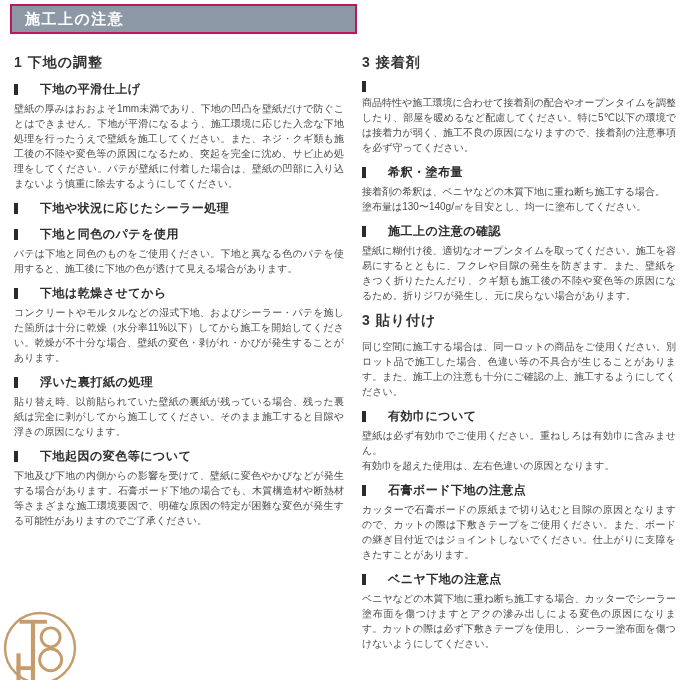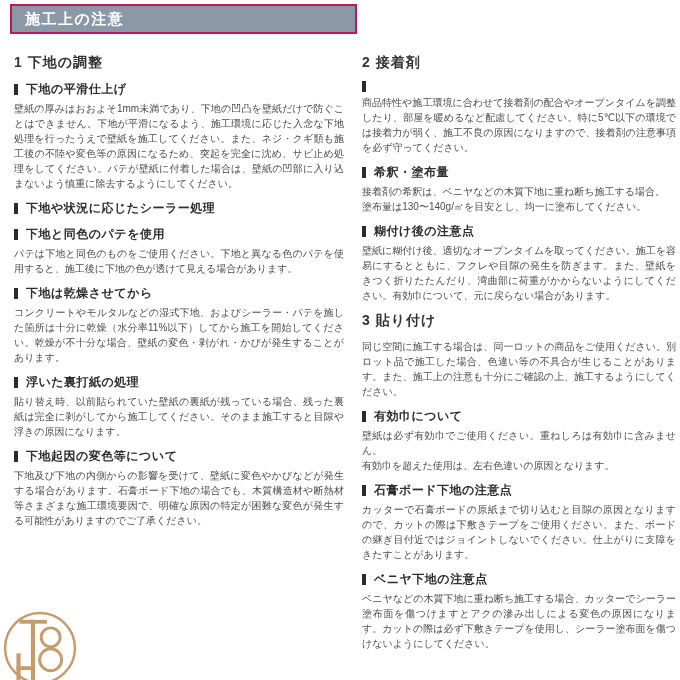--- a/index.html
+++ b/index.html
@@ -41,21 +41,21 @@
   .col-1{width:314px;}
   .section-heading{
     font-size:14px;font-weight:bold;color:var(--heading-text);
     letter-spacing:1px;
     margin:0 0 9px 0;
   }
   .section-heading + .item{margin-top:0;}
   .item + .section-heading{margin-top:0;}
   .item{margin:0 0 9px 0;}
   .item-title{
-    display:flex;align-items:center;gap:8px;
+    display:flex;align-items:center;gap:22px;
     font-size:12px;font-weight:bold;color:#2e2e2e;
     letter-spacing:0.5px;
     margin:0 0 3px 0;
   }
   .marker{
     display:inline-block;flex:none;
     width:4px;height:11px;
     background:var(--marker);
   }
   .item-body{
@@ -117,41 +117,41 @@
       </div>
       <div class="item">
         <div class="item-title">
           <span class="marker"></span>
           <span>下地起因の変色等について</span>
         </div>
         <p class="item-body">下地及び下地の内側からの影響を受けて、壁紙に変色やかびなどが発生する場合があります。石膏ボード下地の場合でも、木質構造材や断熱材等さまざまな施工環境要因で、明確な原因の特定が困難な変色が発生する可能性がありますのでご了承ください。</p>
       </div>
     </div>
     <div class="column col-1">
-      <h2 class="section-heading">2 接着剤</h2>
+      <h2 class="section-heading">3 接着剤</h2>
       <div class="item">
         <div class="item-title">
           <span class="marker"></span>
         </div>
         <p class="item-body">商品特性や施工環境に合わせて接着剤の配合やオープンタイムを調整したり、部屋を暖めるなど配慮してください。特に5℃以下の環境では接着力が弱く、施工不良の原因になりますので、接着剤の注意事項を必ず守ってください。</p>
       </div>
       <div class="item">
         <div class="item-title">
           <span class="marker"></span>
           <span>希釈・塗布量</span>
         </div>
         <p class="item-body">接着剤の希釈は、ベニヤなどの木質下地に重ね断ち施工する場合。
 塗布量は130〜140g/㎡を目安とし、均一に塗布してください。</p>
       </div>
       <div class="item">
         <div class="item-title">
           <span class="marker"></span>
-          <span>糊付け後の注意点</span>
+          <span>施工上の注意の確認</span>
         </div>
-        <p class="item-body">壁紙に糊付け後、適切なオープンタイムを取ってください。施工を容易にするとともに、フクレや目隙の発生を防ぎます。また、壁紙をきつく折りたたんだり、湾曲部に荷重がかからないようにしてください。有効巾について、元に戻らない場合があります。</p>
+        <p class="item-body">壁紙に糊付け後、適切なオープンタイムを取ってください。施工を容易にするとともに、フクレや目隙の発生を防ぎます。また、壁紙をきつく折りたたんだり、クギ類も施工後の不陸や変色等の原因になるため。折りジワが発生し、元に戻らない場合があります。</p>
       </div>
       <h2 class="section-heading">3 貼り付け</h2>
       <div class="item">
         <p class="item-body">同じ空間に施工する場合は、同一ロットの商品をご使用ください。別ロット品で施工した場合、色違い等の不具合が生じることがあります。また、施工上の注意も十分にご確認の上、施工するようにしてください。</p>
       </div>
       <div class="item">
         <div class="item-title">
           <span class="marker"></span>
           <span>有効巾について</span>
         </div>

